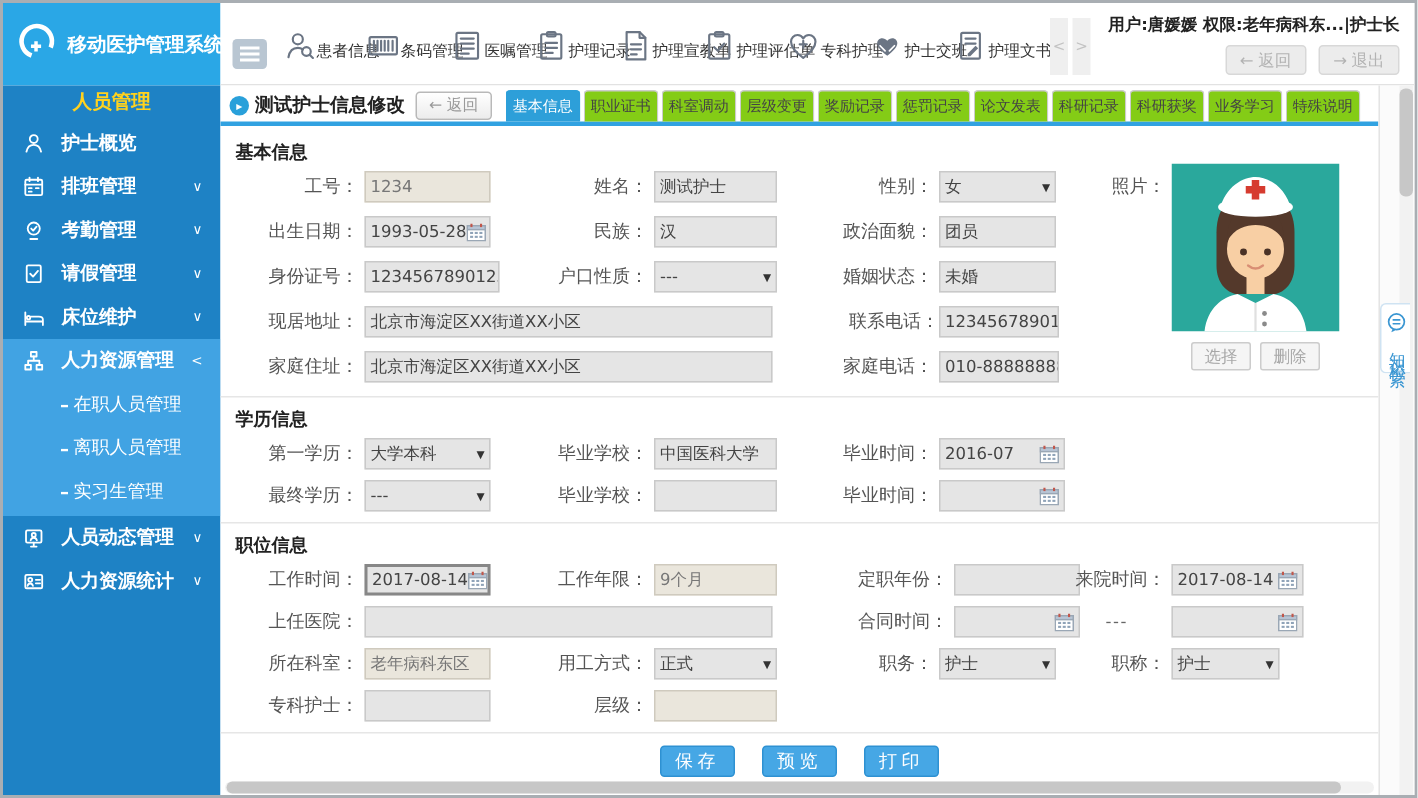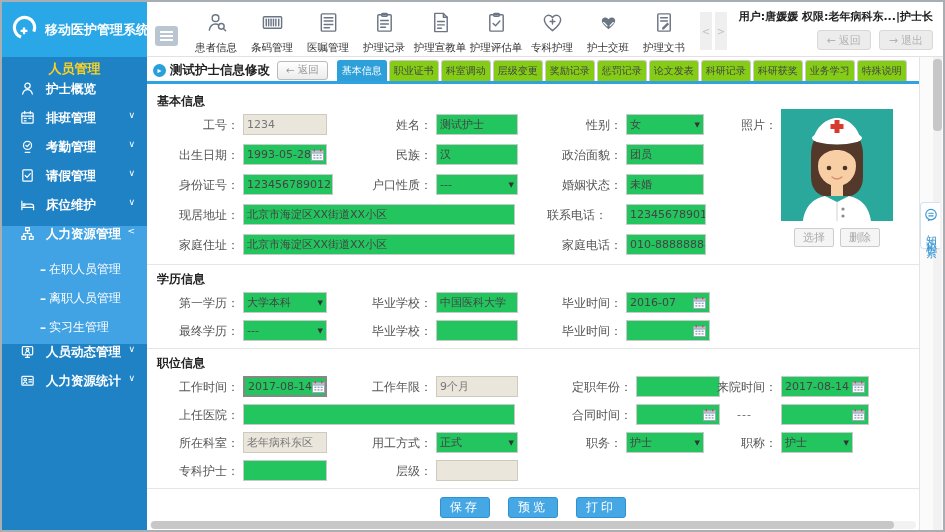--- a/index.html
+++ b/index.html
@@ -5,56 +5,56 @@
 *{margin:0;padding:0;box-sizing:border-box;font-family:"DejaVu Sans","Liberation Sans",sans-serif;}
 html,body{width:945px;height:532px;overflow:hidden;background:#e8e8e8;}
 .frame{width:945px;height:532px;border:2px solid #a9aeb3;background:#fff;position:relative;overflow:hidden;}
 
 .topbar{height:55px;display:flex;}
 .logo-area{width:145px;flex-shrink:0;background:#2aa7e6;color:#fff;display:flex;align-items:center;gap:7px;padding-left:9px;}
 .app-title{font-size:13px;font-weight:bold;white-space:nowrap;}
 .toolbar{flex:1;background:#fff;border-bottom:1px solid #e2e2e2;display:flex;align-items:center;padding-left:8px;position:relative;}
 .menu-toggle{width:23px;height:20px;background:#b9c6d2;border:none;border-radius:3px;display:flex;flex-direction:column;align-items:center;justify-content:center;gap:2px;margin:14px 10px 0 0;cursor:pointer;}
 .menu-toggle i{display:block;width:13px;height:2px;background:#fff;}
-.tb-item{display:flex;flex-direction:column;align-items:center;width:56px;flex-shrink:0;cursor:pointer;padding-top:7px;}
+.tb-item{display:flex;flex-direction:row;align-items:center;width:56px;flex-shrink:0;cursor:pointer;padding-top:7px;}
 .tb-item svg{width:23px;height:23px;stroke:#6b7584;fill:none;stroke-width:1.5;stroke-linecap:round;stroke-linejoin:round;}
 .tb-lb{font-size:10.5px;color:#333;margin-top:3px;white-space:nowrap;}
 .tb-arrows{display:flex;gap:3px;margin-left:8px;align-self:center;margin-top:4px;}
 .tb-arrow{width:12px;height:38px;background:#efefef;color:#c2c2c2;font-size:10px;display:flex;align-items:center;justify-content:center;cursor:pointer;border:none;}
 .user-area{position:absolute;right:10px;top:7px;text-align:right;}
 .user-line{font-size:11px;color:#222;font-weight:bold;white-space:nowrap;}
 .user-btns{margin-top:6px;display:flex;gap:8px;justify-content:flex-end;}
 .ubtn{height:20px;padding:0 9px;background:#ececec;border:1px solid #d8d8d8;border-radius:3px;color:#b3b3b3;font-size:11px;display:flex;align-items:center;gap:3px;cursor:pointer;}
 
 .body-row{display:flex;height:473px;}
 .sidebar{width:145px;flex-shrink:0;background:#1e82c5;color:#fff;overflow:hidden;}
 .sb-title{height:24px;line-height:24px;text-align:center;color:#ffd21e;font-weight:bold;font-size:13px;}
-.sb-item{height:29px;display:flex;align-items:flex-start;padding-left:18px;position:relative;font-size:12.5px;font-weight:bold;cursor:pointer;white-space:nowrap;}
+.sb-item{height:29px;display:flex;align-items:center;padding-left:13px;position:relative;font-size:12.5px;font-weight:bold;cursor:pointer;white-space:nowrap;}
 .sb-item svg{width:15px;height:15px;margin-right:11px;stroke:#fff;fill:none;stroke-width:1.3;stroke-linecap:round;stroke-linejoin:round;flex-shrink:0;}
 .sb-ch{position:absolute;right:12px;font-size:9px;font-weight:normal;}
 .sb-group{background:#41a3e3;padding-bottom:2px;}
 .sb-sub{height:29px;display:flex;align-items:center;padding-left:38px;font-size:12px;cursor:pointer;white-space:nowrap;}
 .sb-sub .bullet{margin-right:3px;font-weight:bold;}
 
 .main{flex:1;position:relative;background:#fff;min-width:0;}
 .page-header{height:25px;border-bottom:3px solid #31a2e1;display:flex;align-items:center;padding-left:6px;margin-top:2px;}
 .pg-ic{width:13px;height:13px;border-radius:50%;background:#29a0da;color:#fff;font-size:8px;display:flex;align-items:center;justify-content:center;flex-shrink:0;}
 .pg-title{font-size:12.5px;font-weight:bold;color:#222;margin-left:4px;white-space:nowrap;}
 .back-btn{margin-left:7px;height:19px;padding:0 8px;border:1px solid #b9b9b9;border-radius:3px;background:linear-gradient(#fff,#ececec);color:#9a9a9a;font-size:10.5px;display:flex;align-items:center;gap:3px;cursor:pointer;white-space:nowrap;}
 .tabs{display:flex;margin-left:9px;gap:2px;align-self:flex-end;}
 .tab{height:21px;padding:0 4px;border:1px solid #ccc;border-bottom:none;border-radius:3px 3px 0 0;background:#84cc16;color:#444;font-size:10px;display:flex;align-items:center;cursor:pointer;white-space:nowrap;}
 .tab.active{background:#2d9fd9;border-color:#2d9fd9;color:#fff;}
 .form{position:absolute;top:30px;left:0;right:0;bottom:0;}
 .section{position:relative;padding:5px 0 4px;}
 .section.bt,.actions{border-top:1px solid #e6e6e6;}
 .sec-h{font-size:12px;font-weight:bold;color:#222;padding-left:10px;height:18px;line-height:18px;}
 .frow{position:relative;height:30px;}
 .frow.h28{height:28px;}
-.lbl{position:absolute;top:5px;font-size:12px;color:#555;text-align:right;line-height:20px;white-space:nowrap;}
-.fld{position:absolute;top:4px;height:21px;border:1px solid #c9c9c9;background:#22c55e;font-size:11px;color:#444;display:flex;align-items:center;padding:0 3px;overflow:hidden;white-space:nowrap;}
+.lbl{position:absolute;top:5px;font-size:12px;color:#555;text-align:right;line-height:20px;white-space:nowrap;font-family:Liberation Mono, monospace;}
+.fld{position:absolute;top:4px;height:21px;border:1px solid #c9c9c9;background:#e5e5e5;font-size:11px;color:#444;display:flex;align-items:center;padding:0 3px;overflow:hidden;white-space:nowrap;}
 .fld.dis{background:#eae6dc;border-color:#cfcabe;color:#777;}
 .fld.sel,.fld.date{justify-content:space-between;}
 .arr{font-size:7px;color:#333;margin-left:2px;}
 .fld.focused{border:2px solid #878787;}
 .cal{width:13px;height:12px;flex-shrink:0;}
 .sep{position:absolute;top:8px;font-size:11px;color:#666;letter-spacing:1px;}
 .photo-block{position:absolute;left:634px;top:22px;width:112px;}
 .photo{width:112px;height:112px;display:block;}
 .photo-btns{display:flex;gap:6px;margin-top:7px;justify-content:center;}
 .pbtn{width:40px;height:19px;background:#f5f5f5;border:1px solid #ccc;border-radius:2px;color:#a8a8a8;font-size:11px;display:flex;align-items:center;justify-content:center;cursor:pointer;}
@@ -369,21 +369,21 @@
             <div class="fld sel" style="left:289px;width:82px">
                 <span>---</span>
                 <span class="arr">▼</span>
               </div>
             <span class="lbl" style="left:390px;width:85px">婚姻状态：</span>
             <div class="fld" style="left:479px;width:78px">未婚</div>
           </div>
           <div class="frow">
             <span class="lbl" style="left:0;width:92px">现居地址：</span>
             <div class="fld" style="left:96px;width:272px">北京市海淀区XX街道XX小区</div>
-            <span class="lbl" style="left:375px;width:85px">联系电话：</span>
+            <span class="lbl" style="left:394px;width:85px">联系电话：</span>
             <div class="fld" style="left:479px;width:80px">12345678901</div>
           </div>
           <div class="frow">
             <span class="lbl" style="left:0;width:92px">家庭住址：</span>
             <div class="fld" style="left:96px;width:272px">北京市海淀区XX街道XX小区</div>
             <span class="lbl" style="left:390px;width:85px">家庭电话：</span>
             <div class="fld" style="left:479px;width:80px">010-88888888</div>
           </div>
           <div class="photo-block">
             <svg class="photo" viewBox="0 0 112 112">

